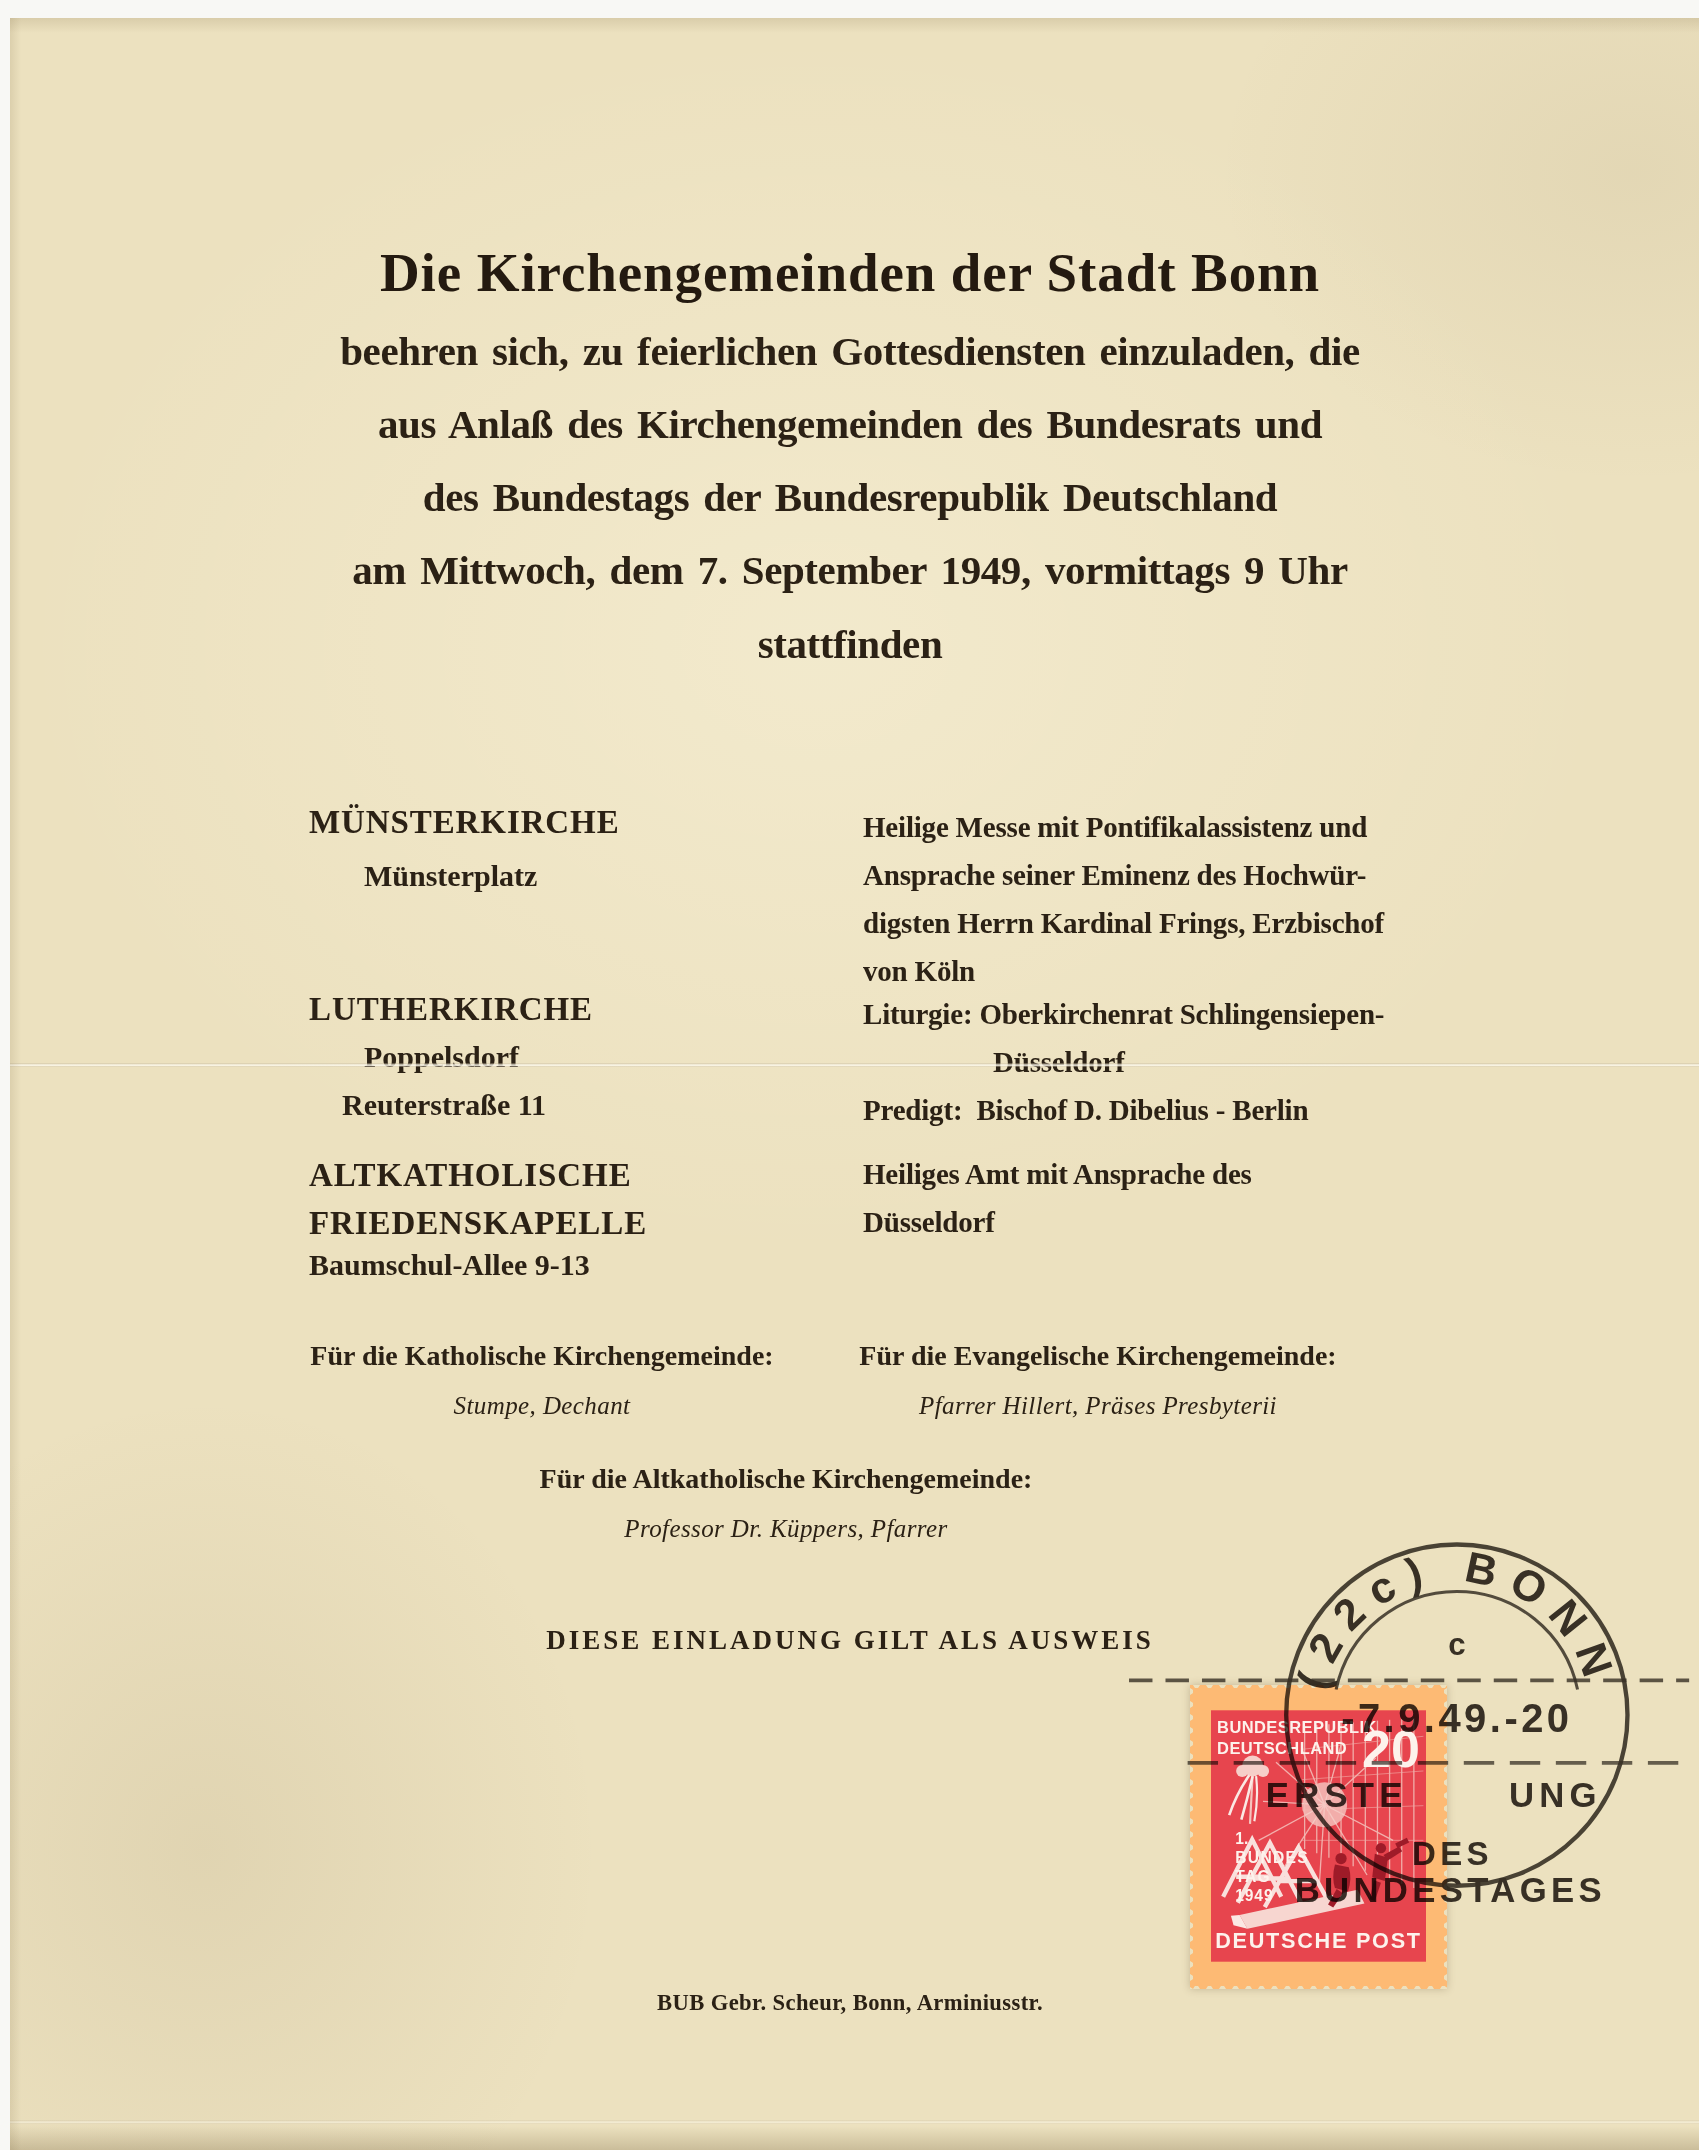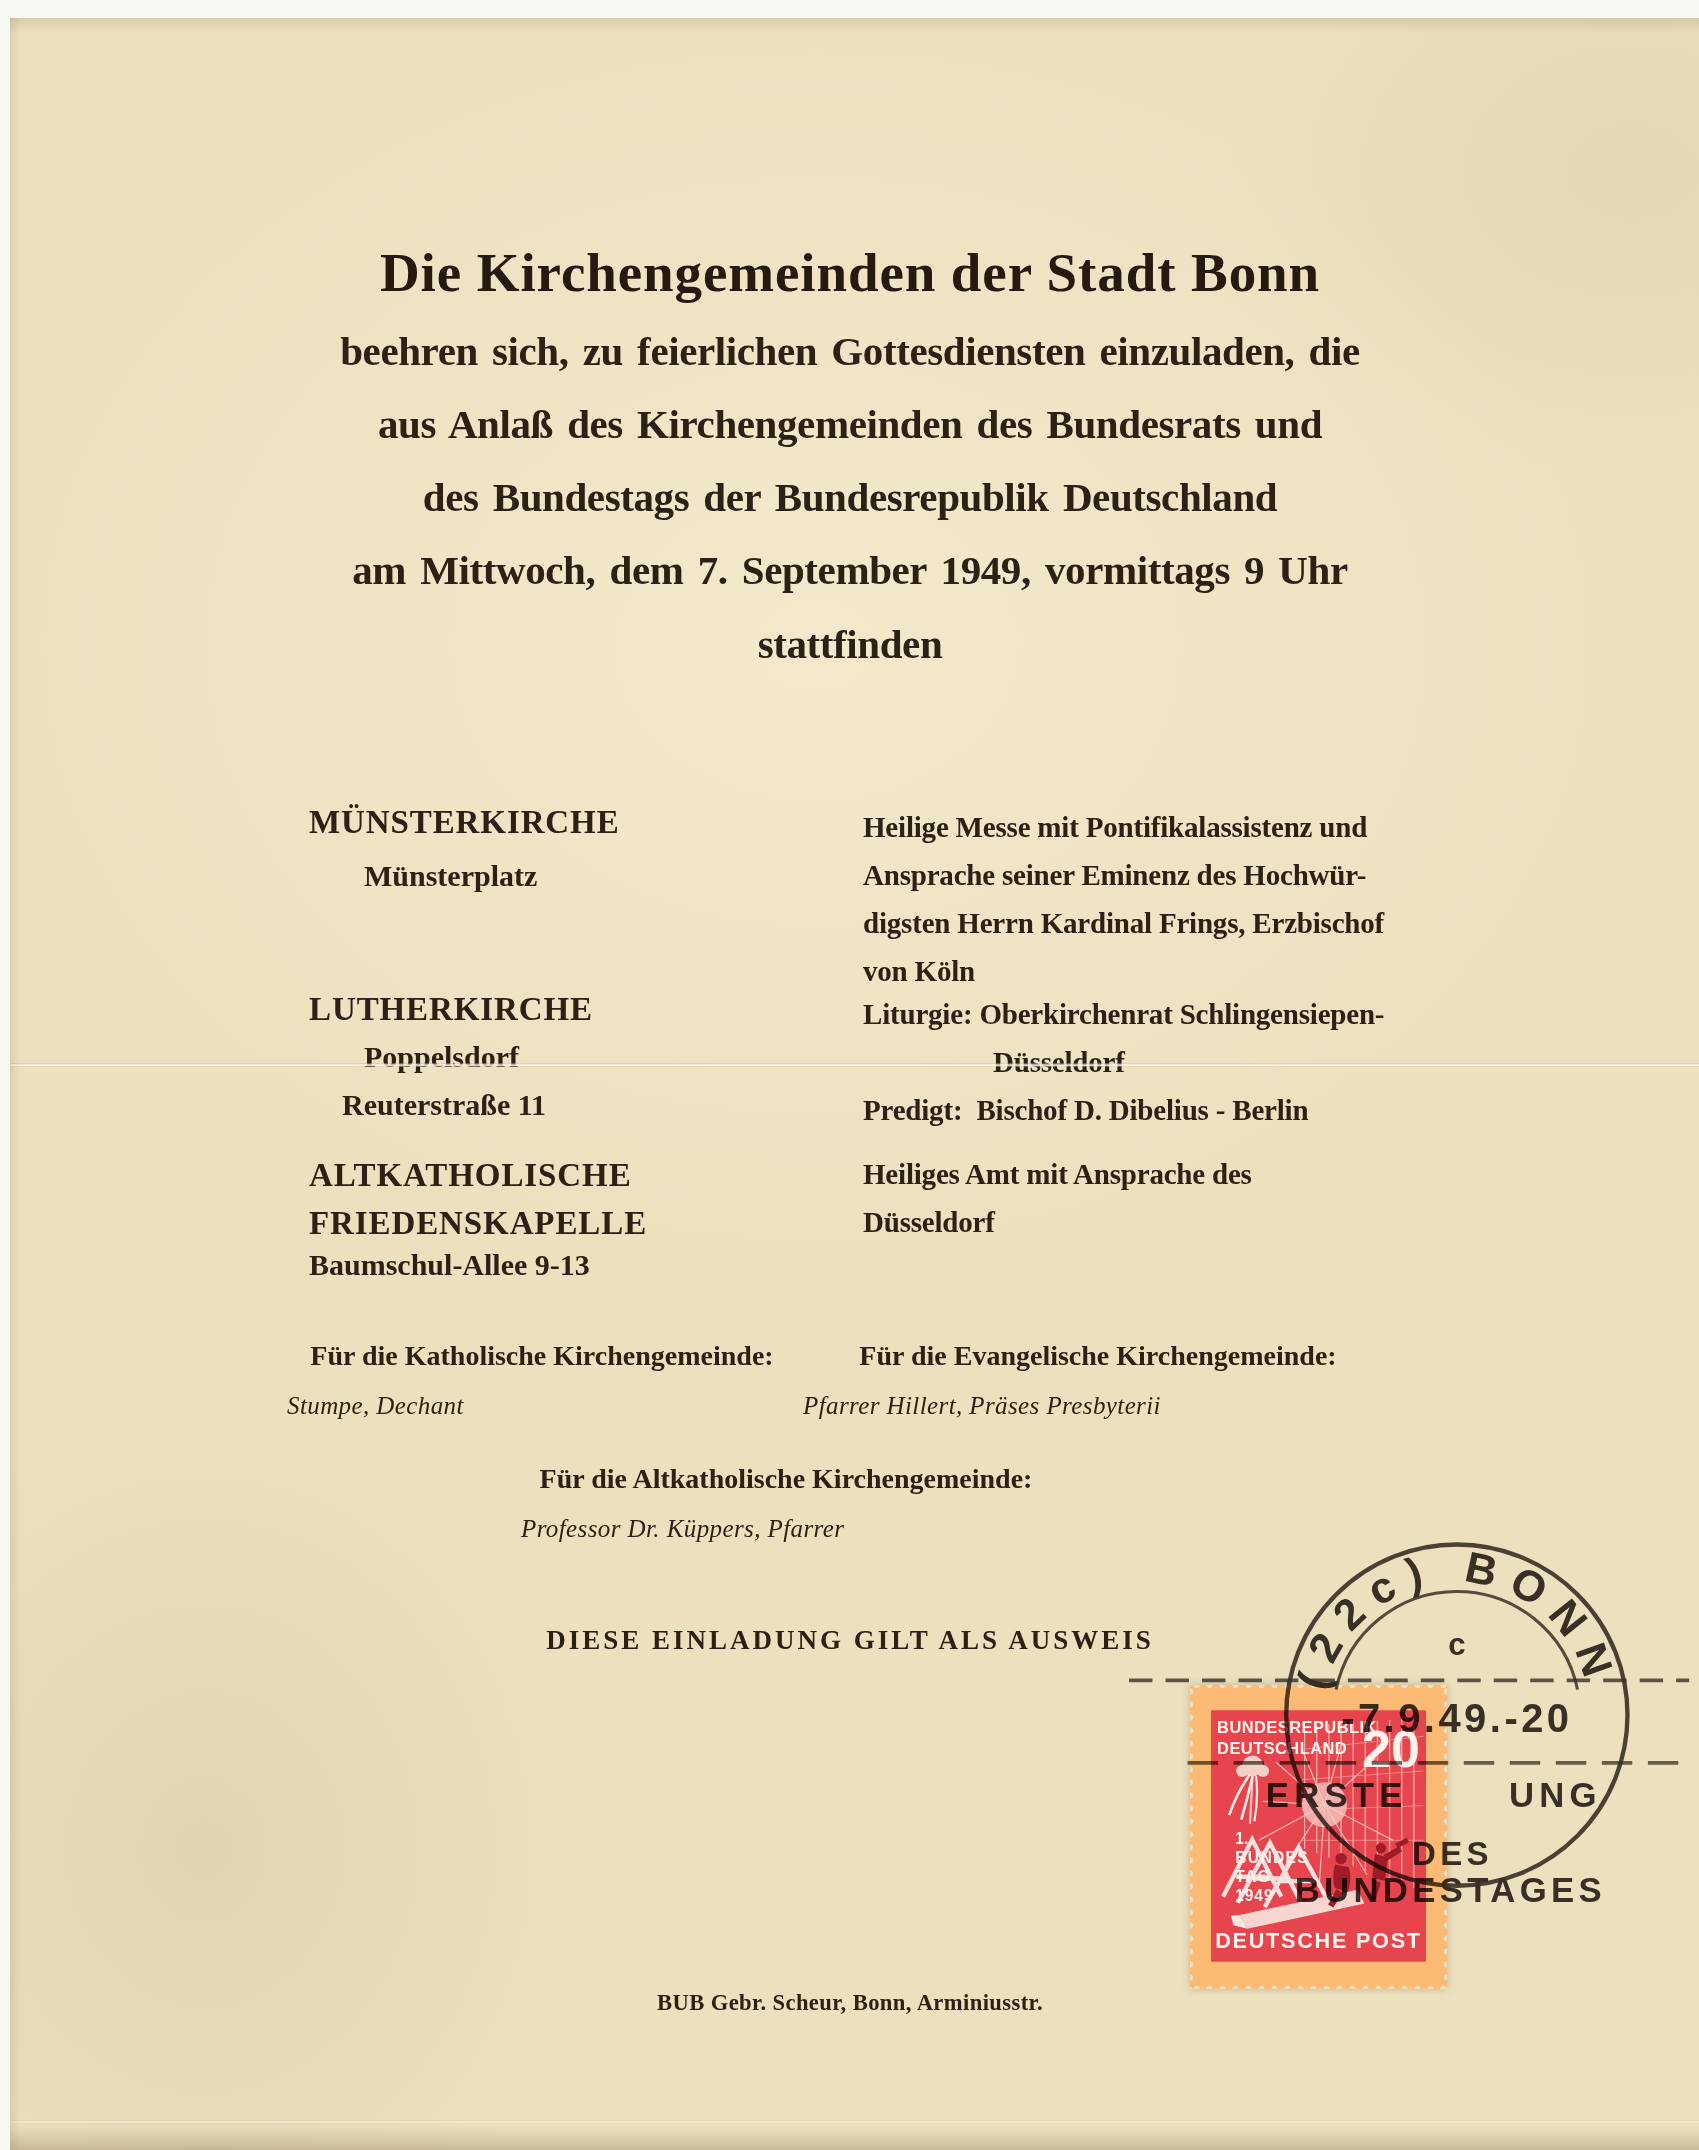--- a/index.html
+++ b/index.html
@@ -31,21 +31,21 @@
   .title{top:204px;font-size:55px;font-weight:700;letter-spacing:0.9px;color:#241a10;}
   .intro{font-size:41px;font-weight:700;word-spacing:4.3px;letter-spacing:-0.4px;margin-top:24px;}
 
   .venue{font-size:33px;font-weight:700;letter-spacing:0.9px;}
   .venue2{line-height:48px;}
   .addr{font-size:30px;font-weight:700;}
   .details{left:863px;width:590px;font-size:29px;font-weight:700;line-height:48px;letter-spacing:-0.2px;}
   .ind{padding-left:130px;}
 
   .sig-h{font-size:28px;font-weight:700;text-align:center;}
-  .sig-n{font-size:25px;font-style:italic;font-weight:400;text-align:left;letter-spacing:0.4px;}
+  .sig-n{font-size:25px;font-style:italic;font-weight:400;text-align:center;letter-spacing:0.4px;}
   .notice{top:1625px;font-size:27px;font-weight:700;letter-spacing:3px;}
   .printer{top:1990px;font-size:22.6px;font-weight:700;letter-spacing:0.4px;}
 
   
   .stamp{position:absolute;left:1190px;top:1685px;width:257px;height:304px;z-index:5;
      background:#fdba74;box-shadow:0 0 7.8px rgba(90,70,40,0.28);}
   .perf{position:absolute;z-index:2;}
   .perf-t{left:0;right:0;top:0;height:6px;
      background:radial-gradient(circle 3px at 50% 0px, #ece1bf 2.9px, rgba(0,0,0,0) 3.4px) repeat-x;background-size:13px 6px;}
   .perf-b{left:0;right:0;bottom:0;height:6px;

